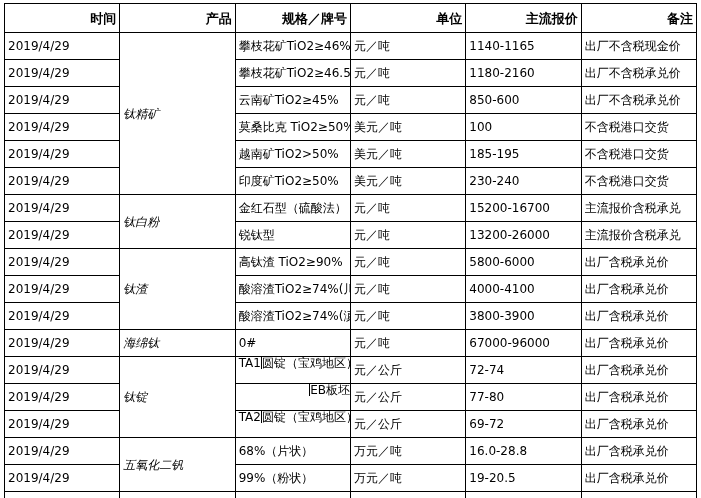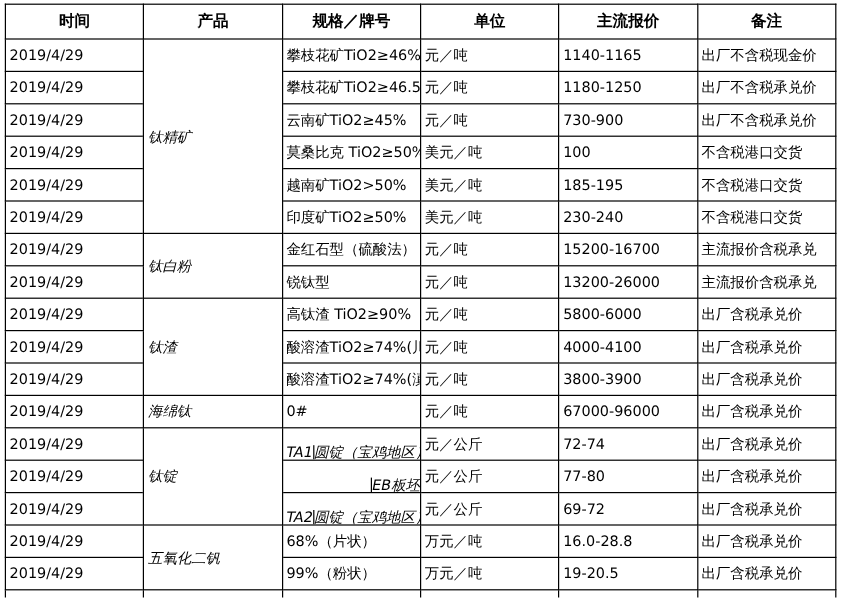--- a/index.html
+++ b/index.html
@@ -26,37 +26,36 @@
     font-size: 12px;
     line-height: 1;
     height: 26px;
     vertical-align: middle;
     white-space: nowrap;
     overflow: hidden;
     font-weight: normal;
     text-align: left;
   }
   #price-table thead th {
-    text-align: center;
+    text-align: right;
     font-weight: bold;
     font-size: 13px;
     height: 28px;
   }
   td.c-date   { width: 82px;  text-align: left; font-size: 12px; }
   td.c-prod   { width: 90px;  text-align: center; font-style: italic; }
   td.c-spec   { width: 215px; text-align: left; }
   td.c-unit   { width: 66px;  text-align: center; }
   td.c-price  { width: 108px; text-align: left; }
   td.c-note   { width: 124px; text-align: center; }
   .spec-split {
     display: flex;
-    align-items: flex-end;
+    align-items: flex-start;
     height: 26px;
     margin: 0 -3px;
-    font-style: italic;
   }
   .spec-split .sp-left {
     width: 82px;
     display: flex;
     align-items: center;
     padding-left: 3px;
     box-sizing: border-box;
   }
   .spec-split .sp-right {
     flex: 1;
@@ -87,28 +86,28 @@
         <td class="c-prod" rowspan="6">钛精矿</td>
         <td class="c-spec">攀枝花矿TiO2≥46%，10矿</td>
         <td class="c-unit">元／吨</td>
         <td class="c-price">1140-1165</td>
         <td class="c-note">出厂不含税现金价</td>
       </tr>
       <tr>
         <td class="c-date">2019/4/29</td>
         <td class="c-spec">攀枝花矿TiO2≥46.5%，20矿</td>
         <td class="c-unit">元／吨</td>
-        <td class="c-price">1180-1250</td>
+        <td class="c-price">1180-2160</td>
         <td class="c-note">出厂不含税承兑价</td>
       </tr>
       <tr>
         <td class="c-date">2019/4/29</td>
         <td class="c-spec">云南矿TiO2≥45%</td>
         <td class="c-unit">元／吨</td>
-        <td class="c-price">730-900</td>
+        <td class="c-price">850-600</td>
         <td class="c-note">出厂不含税承兑价</td>
       </tr>
       <tr>
         <td class="c-date">2019/4/29</td>
         <td class="c-spec">莫桑比克 TiO2≥50%</td>
         <td class="c-unit">美元／吨</td>
         <td class="c-price">100</td>
         <td class="c-note">不含税港口交货</td>
       </tr>
       <tr>

